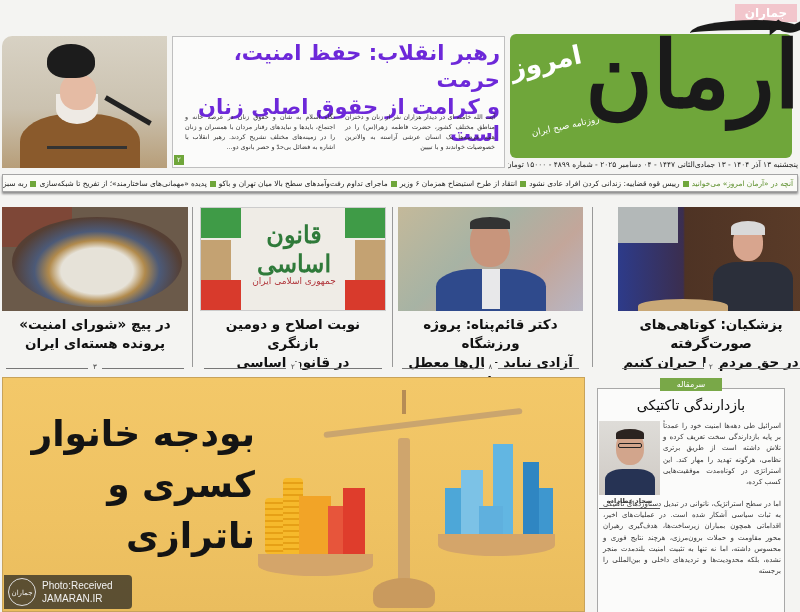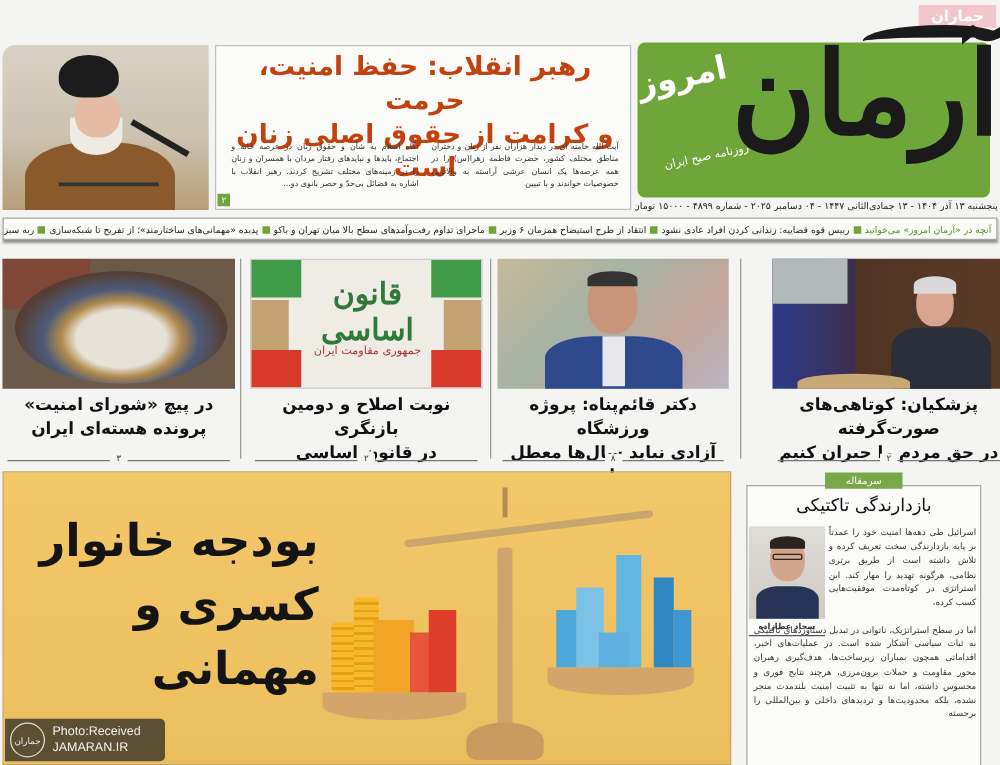--- a/index.html
+++ b/index.html
@@ -52,21 +52,21 @@
   .lead-photo .cloak { position: absolute; left: 18px; top: 78px; width: 120px; height: 70px; background: #8a5a2c; border-radius: 40% 40% 0 0; }
   .lead-photo .mic { position: absolute; left: 100px; top: 72px; width: 52px; height: 5px; background: #222; transform: rotate(30deg); }
   .lead-photo .mic2 { position: absolute; left: 45px; top: 110px; width: 80px; height: 3px; background: #333; }
 
   .lead-box {
     position: absolute; left: 172px; top: 36px; width: 333px; height: 132px;
     border: 1px solid #bfbfbf; background: #fbfbfa;
   }
   .lead-headline {
     position: absolute; left: 180px; top: 40px; width: 320px; direction: rtl;
-    text-align: center; font-weight: bold; font-size: 21px; line-height: 27px; color: #c2410c;
+    text-align: right; font-weight: bold; font-size: 21px; line-height: 27px; color: #6d28d9;
   }
   .lead-col {
     position: absolute; top: 112px; width: 150px; direction: rtl; text-align: justify;
     font-size: 6.4px; line-height: 10px; color: #333;
   }
   .lead-col.right { left: 345px; }
   .lead-col.left { left: 185px; }
   .page-tag {
     position: absolute; left: 174px; top: 155px; width: 10px; height: 10px;
     background: #6fa63a; color: #fff; font-size: 7px; line-height: 10px; text-align: center;
@@ -273,21 +273,21 @@
 
 <div class="card c3">
   <div class="photo">
     <div class="g1"></div>
     <div class="g2"></div>
     <div class="t1"></div>
     <div class="t2"></div>
     <div class="r1"></div>
     <div class="r2"></div>
     <div class="logo">قانون اساسی</div>
-    <div class="logo-sub">جمهوری مقاومت ایران</div>
+    <div class="logo-sub">جمهوری اسلامی ایران</div>
   </div>
   <div class="hl">
     <div>نوبت اصلاح و دومین بازنگری</div>
     <div>در قانون اساسی</div>
   </div>
   <div class="rule"></div>
   <div class="pg">۲</div>
 </div>
 <div class="vsep" style="left:192px"></div>
 
@@ -300,21 +300,21 @@
     <div>در پیچ «شورای امنیت»</div>
     <div>پرونده هسته‌ای ایران</div>
   </div>
   <div class="rule"></div>
   <div class="pg">۳</div>
 </div>
 
 <div class="feature">
   <div class="feature-hl">
     <div>بودجه خانوار</div>
-    <div>کسری و مهمانی</div>
+    <div>کسری و ناترازی</div>
   </div>
   <div class="scale-top"></div>
   <div class="scale-beam"></div>
   <div class="scale-post"></div>
   <div class="scale-base"></div>
   <div class="coins"></div>
   <div class="coins2"></div>
   <div class="house1"></div>
   <div class="house2"></div>
   <div class="house3"></div>

